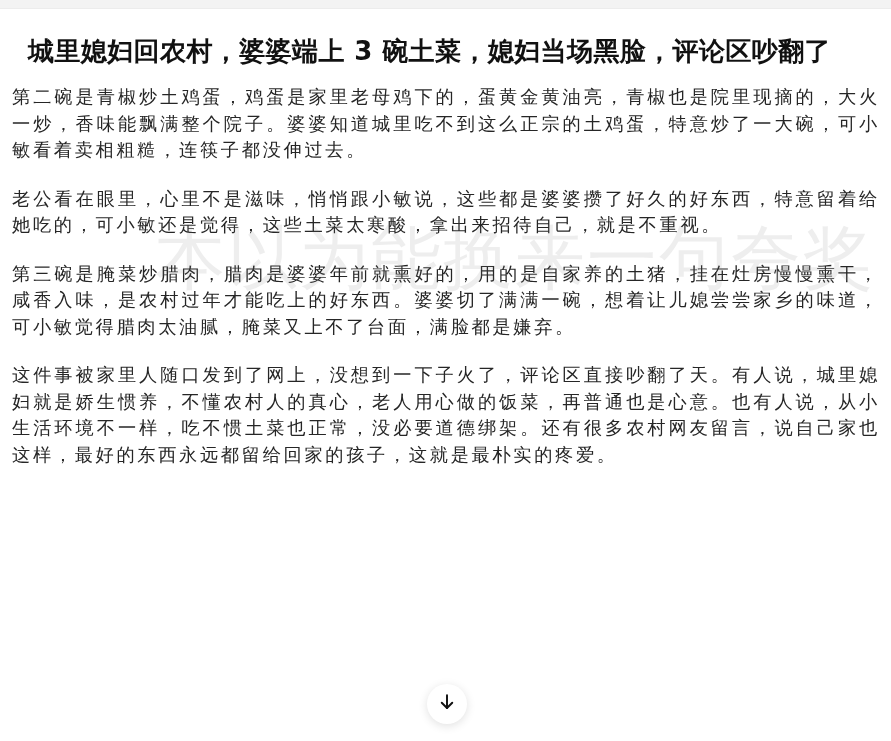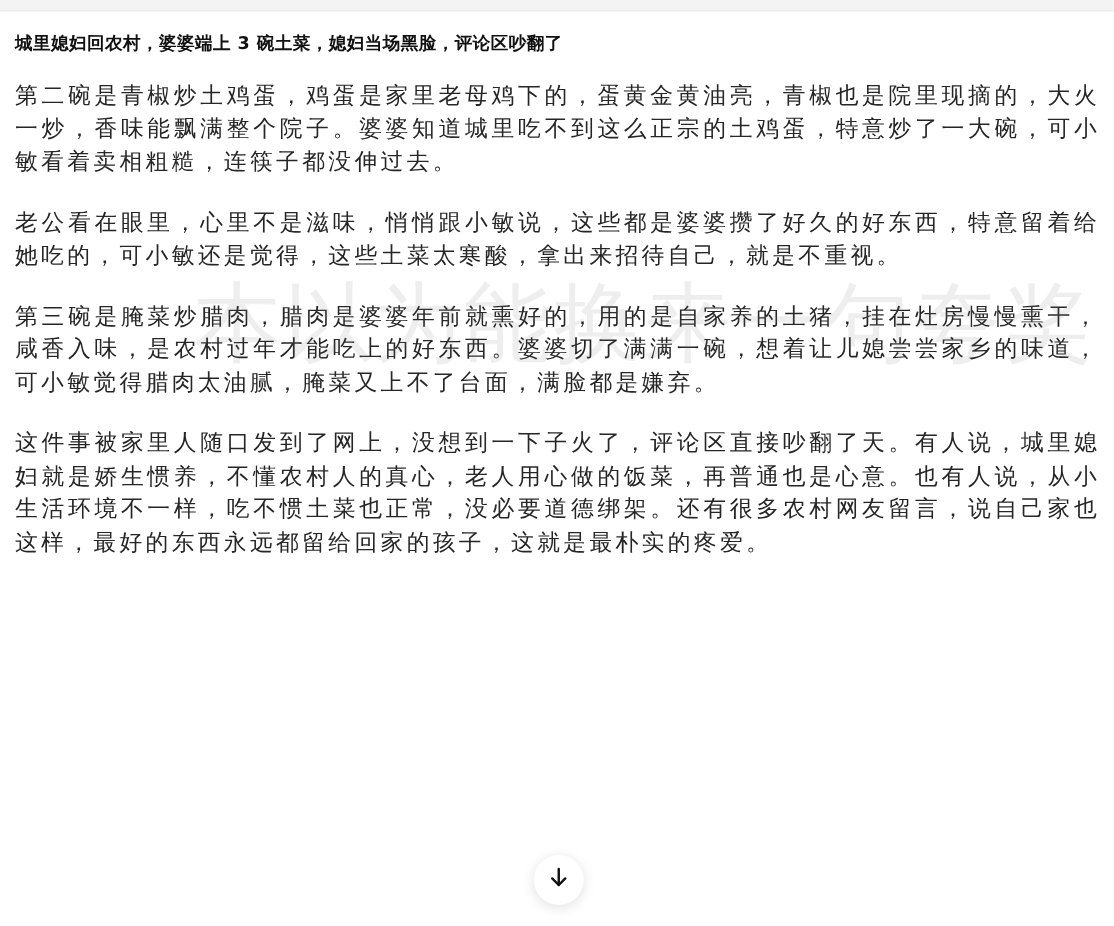--- a/index.html
+++ b/index.html
@@ -5,21 +5,21 @@
   html, body { margin:0; padding:0; }
   body {
     width:891px; height:741px; overflow:hidden; position:relative;
     background:#ffffff;
     font-family: "DejaVu Sans", "Liberation Sans", sans-serif;
     color:#222;
   }
   .topbar { position:absolute; left:0; top:0; width:891px; height:8px; background:#f3f3f3; border-bottom:1px solid #ececec; }
   .article { position:absolute; left:12px; top:18px; width:868px; }
   .title {
-    margin:0; font-size:14px; font-weight:bold; color:#111;
+    margin:16px; font-size:26px; font-weight:bold; color:#111;
     line-height:34px; letter-spacing:0.4px;
   }
   .para {
     margin:12px 0 0 0; font-size:18.2px; line-height:26.5px;
     letter-spacing:2.7px; color:#262626; text-align:justify;
   }
   .para + .para { margin-top:22px; }
   .watermark {
     position:absolute; left:155px; top:212px;
     font-size:70px; letter-spacing:2px; color:rgba(120,120,120,0.13);

